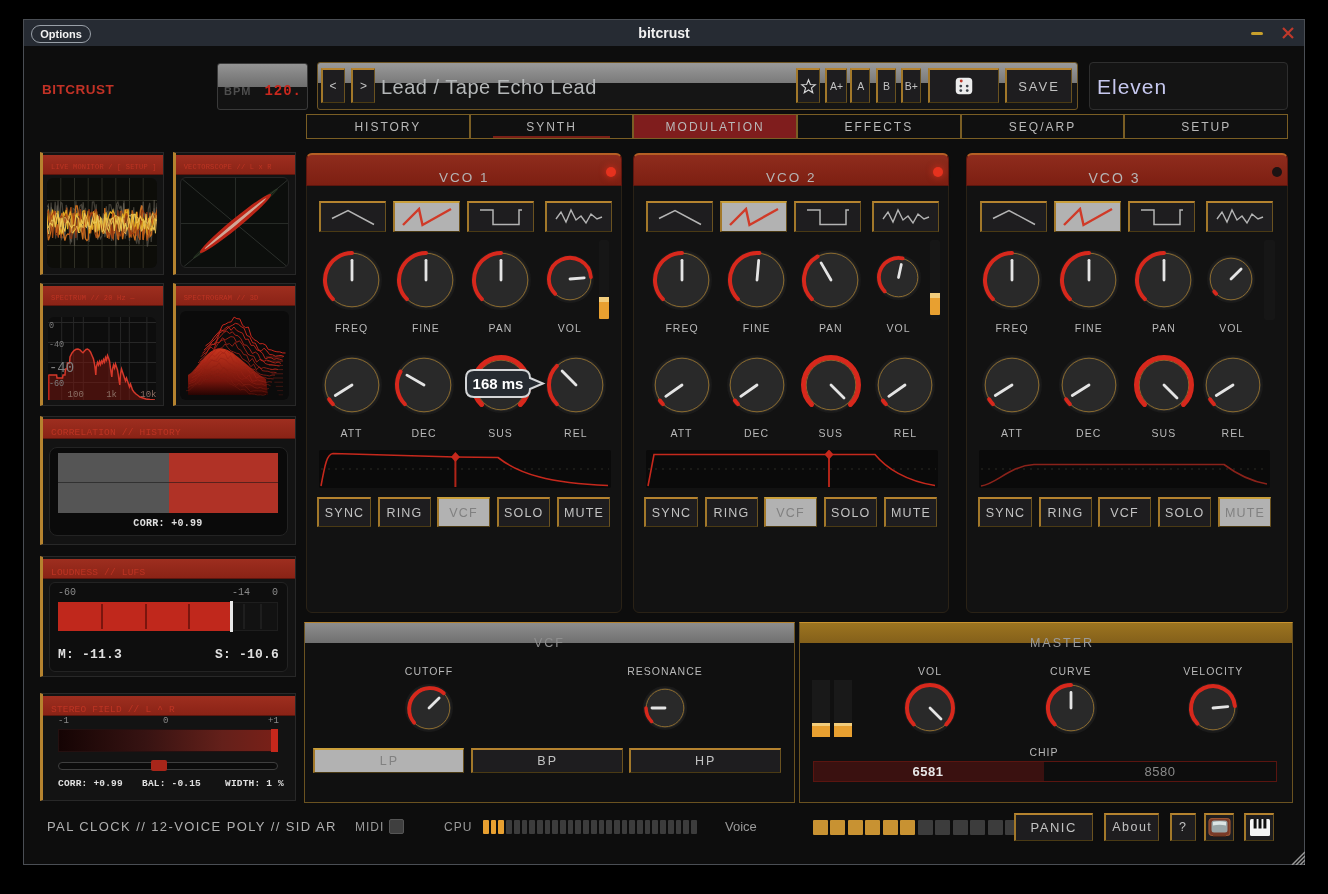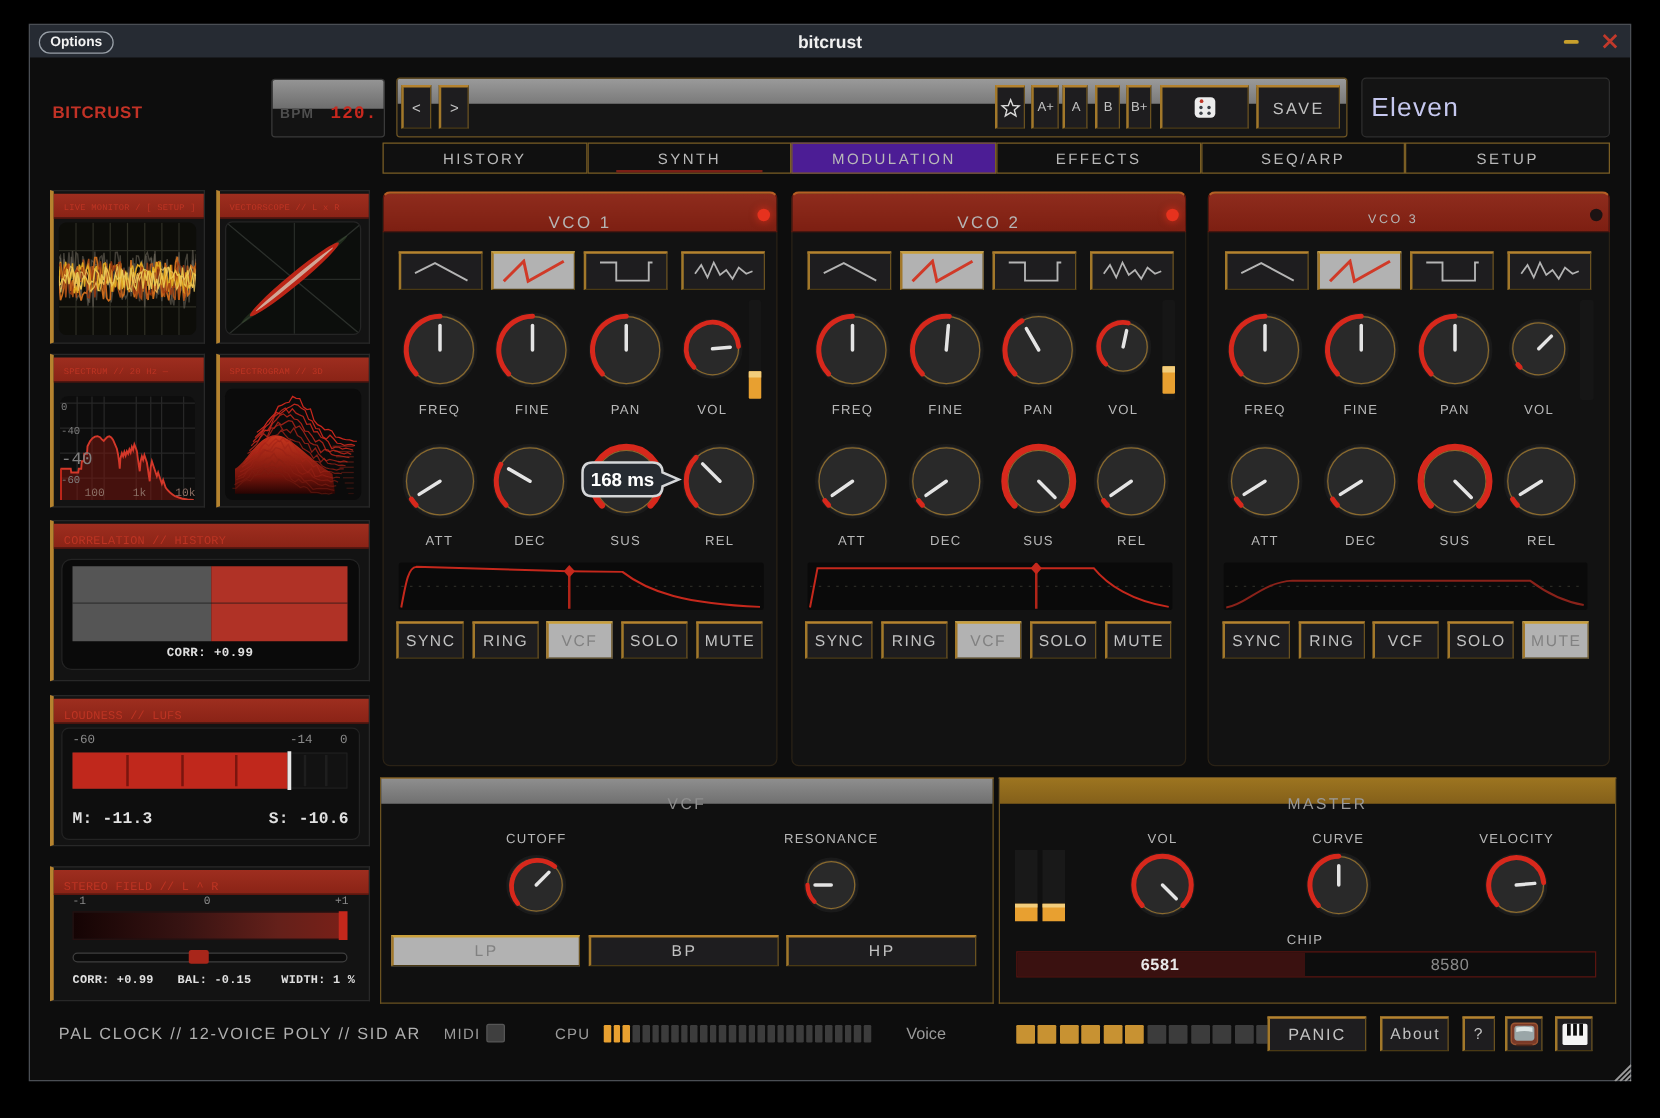--- a/index.html
+++ b/index.html
@@ -22,20 +22,21 @@
 <div style="position:absolute;left:217px;top:63px;width:91px;height:47px;background:#131313;border:1px solid #3a3a3a;border-radius:3px;overflow:hidden;">
       <div style="position:absolute;left:0;top:0;right:0;height:23px;background:linear-gradient(#949494,#6e6e6e);"></div>
       <div style="position:absolute;left:6px;top:21px;font-size:11px;font-weight:bold;color:#4e4e4e;letter-spacing:1px;">BPM</div>
       <div style="position:absolute;right:5px;top:19px;font-size:14px;font-weight:bold;color:#c8281e;font-family:'Liberation Mono',monospace;letter-spacing:1px;">120.</div>
     </div>
 <div style="position:absolute;left:317px;top:62px;width:761px;height:48px;background:#151515;border:1px solid #6e5524;border-radius:3px;overflow:hidden;">
       <div style="position:absolute;left:0;top:0;right:0;height:20px;background:linear-gradient(#9a9a9a,#7a7a7a);"></div>
     </div>
 <div class="btn" style="left:320.6px;top:68px;width:24.0px;height:35px;font-size:12px;">&lt;</div>
 <div class="btn" style="left:351.0px;top:68px;width:24.0px;height:35px;font-size:12px;">&gt;</div>
+<div style="position:absolute;left:381px;top:76px;font-size:20px;color:#b4b7b8;letter-spacing:0.5px;white-space:nowrap;">Lead / Tape Echo Lead</div>
 <div class="btn" style="left:795.8px;top:68px;width:24.5px;height:35px;">
       <svg width="17" height="17" viewBox="0 0 24 24">
         <path d="M12 2.5l2.6 6.6 7 .4-5.4 4.5 1.8 6.8-6-3.8-6 3.8 1.8-6.8L2.4 9.5l7-.4z" fill="none" stroke="#d8d8d8" stroke-width="1.6"></path>
       </svg>
     </div>
 <div class="btn" style="left:825.0px;top:68px;width:22.2px;height:35px;font-size:10.5px;">A+</div>
 <div class="btn" style="left:850.2px;top:68px;width:20.3px;height:35px;font-size:10.5px;">A</div>
 <div class="btn" style="left:875.9px;top:68px;width:20.3px;height:35px;font-size:10.5px;">B</div>
 <div class="btn" style="left:900.9px;top:68px;width:19.8px;height:35px;font-size:10.5px;">B+</div>
 <div class="btn" style="left:927.7px;top:68px;width:71.2px;height:35px;">
@@ -46,21 +47,21 @@
         <circle cx="15.5" cy="12" r="1.5" fill="#3a3f46"></circle>
         <circle cx="8.5" cy="17" r="1.5" fill="#3a3f46"></circle>
         <circle cx="15.5" cy="17" r="1.5" fill="#3a3f46"></circle>
       </svg>
     </div>
 <div class="btn" style="left:1004.7px;top:68px;width:67.7px;height:35px;font-size:13px;letter-spacing:2px;">SAVE</div>
 <div style="position:absolute;left:1089px;top:62px;width:199px;height:48px;background:#141414;border:1px solid #2e2e2e;border-radius:4px;"></div>
 <div style="position:absolute;left:1097px;top:75px;font-size:21px;color:#c6c8ef;letter-spacing:1px;">Eleven</div>
 <div style="position:absolute;left:306.0px;top:113.8px;width:163.7px;height:25.6px;background:#101010;border:1px solid #7a5e24;display:flex;align-items:center;justify-content:center;font-size:12px;color:#b9b9b9;letter-spacing:2px;">HISTORY</div>
 <div style="position:absolute;left:469.7px;top:113.8px;width:163.7px;height:25.6px;background:#101010;border:1px solid #7a5e24;display:flex;align-items:center;justify-content:center;font-size:12px;color:#b9b9b9;letter-spacing:2px;">SYNTH</div>
-<div style="position:absolute;left:633.3px;top:113.8px;width:163.7px;height:25.6px;background:#4c1d95;border:1px solid #7a5e24;display:flex;align-items:center;justify-content:center;font-size:12px;color:#b9b9b9;letter-spacing:2px;">MODULATION</div>
+<div style="position:absolute;left:633.3px;top:113.8px;width:163.7px;height:25.6px;background:#7f1d1d;border:1px solid #7a5e24;display:flex;align-items:center;justify-content:center;font-size:12px;color:#b9b9b9;letter-spacing:2px;">MODULATION</div>
 <div style="position:absolute;left:797.0px;top:113.8px;width:163.7px;height:25.6px;background:#101010;border:1px solid #7a5e24;display:flex;align-items:center;justify-content:center;font-size:12px;color:#b9b9b9;letter-spacing:2px;">EFFECTS</div>
 <div style="position:absolute;left:960.7px;top:113.8px;width:163.7px;height:25.6px;background:#101010;border:1px solid #7a5e24;display:flex;align-items:center;justify-content:center;font-size:12px;color:#b9b9b9;letter-spacing:2px;">SEQ/ARP</div>
 <div style="position:absolute;left:1124.3px;top:113.8px;width:163.7px;height:25.6px;background:#101010;border:1px solid #7a5e24;display:flex;align-items:center;justify-content:center;font-size:12px;color:#b9b9b9;letter-spacing:2px;">SETUP</div>
 <div style="position:absolute;left:493.2px;top:136.4px;width:116.7px;height:2px;background:#7a1f16;"></div>
 <div class="sbpanel" style="left:40.0px;top:151.5px;width:123.8px;height:123.0px;">
       <div class="sbhead"></div>
     </div>
 <div style="position:absolute;left:51.0px;top:162.5px;font-family:'Liberation Mono',sans-serif;font-size:7px;font-weight:normal;color:#bd3423;letter-spacing:0.2px;white-space:nowrap">LIVE MONITOR / [ SETUP ]</div>
 <div style="position:absolute;left:47px;top:178px;width:110px;height:90px;background:#0d0d09;border-radius:6px;overflow:hidden;">
 <svg width="110" height="90" viewBox="0 0 110 90">
@@ -399,21 +400,21 @@
         <path d="M183,-0.5 L187.5,4.5 L183,9.5 L178.5,4.5 Z" fill="#c5281c"></path>
       </svg>
 </div>
 <div class="btn" style="left:644.2px;top:497px;width:53.8px;height:30px;font-size:12.5px;letter-spacing:1.2px;">SYNC</div>
 <div class="btn" style="left:704.5px;top:497px;width:53.0px;height:30px;font-size:12.5px;letter-spacing:1.2px;">RING</div>
 <div class="btn sel" style="left:763.5px;top:497px;width:53.0px;height:30px;font-size:12.5px;letter-spacing:1.2px;">VCF</div>
 <div class="btn" style="left:823.7px;top:497px;width:53.1px;height:30px;font-size:12.5px;letter-spacing:1.2px;">SOLO</div>
 <div class="btn" style="left:884.0px;top:497px;width:53.0px;height:30px;font-size:12.5px;letter-spacing:1.2px;">MUTE</div>
 <div style="position:absolute;left:966.0px;top:152.5px;width:322.0px;height:460px;background:#121212;border:1px solid #2a2216;border-radius:6px;"></div>
 <div style="position:absolute;left:966.0px;top:152.5px;width:322.0px;height:33px;background:linear-gradient(#8f2c1d,#7d1f12);border:1px solid #5e160e;border-top:2px solid #b55f24;border-radius:6px 6px 0 0;"></div>
-<div style="position:absolute;left:966.0px;top:169.5px;width:297px;text-align:center;font-size:10px;color:#b5b5b5;letter-spacing:2px;">VCO 3</div>
+<div style="position:absolute;left:966.0px;top:169.5px;width:297px;text-align:center;font-size:14px;color:#b5b5b5;letter-spacing:2px;">VCO 3</div>
 <div style="position:absolute;left:1272.0px;top:166.5px;width:10px;height:10px;border-radius:50%;background:#1c1313;"></div>
 <div class="btn" style="left:979.8px;top:201px;width:67px;height:30.5px;">
       <svg width="44" height="20" viewBox="0 0 44 20">
         <path d="M1,11.5 L17,3.5 L43,17.5" fill="none" stroke="#b4b4b4" stroke-width="1.5"></path>
       </svg>
     </div>
 <div class="btn sel" style="left:1053.6px;top:201px;width:67px;height:30.5px;">
       <svg width="50" height="20" viewBox="0 0 50 20">
         <path d="M1,18 L17,2 L20.5,18 L49,2" fill="none" stroke="#d03a28" stroke-width="2.4"></path>
       </svg>

